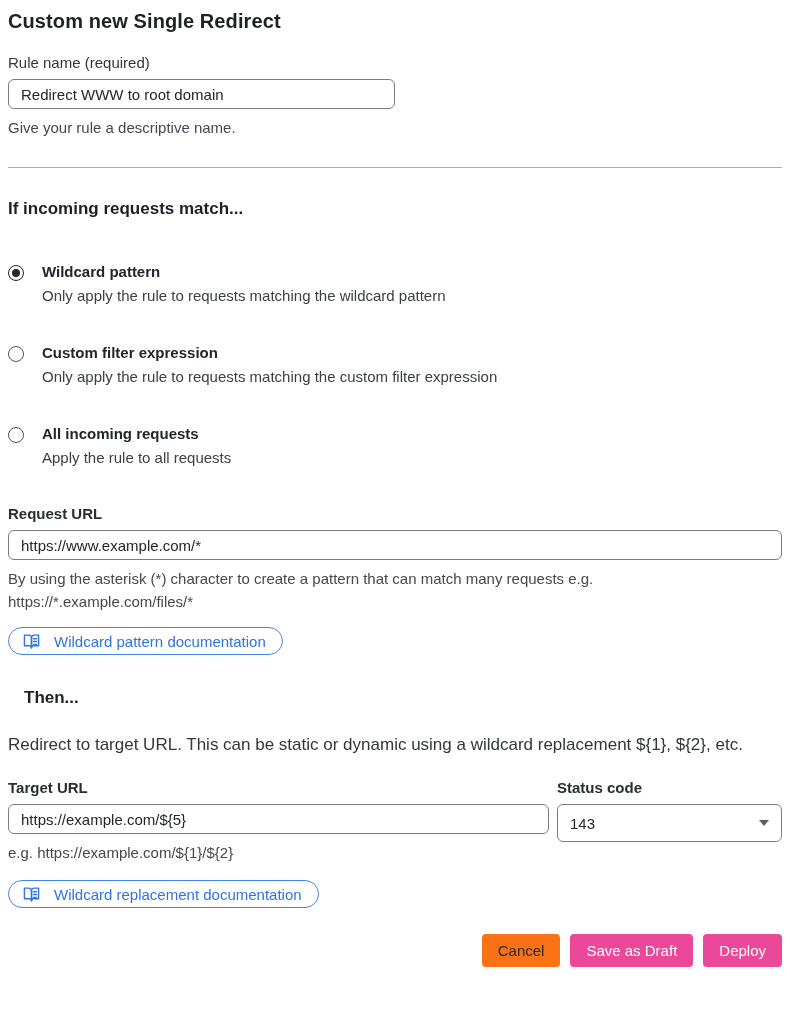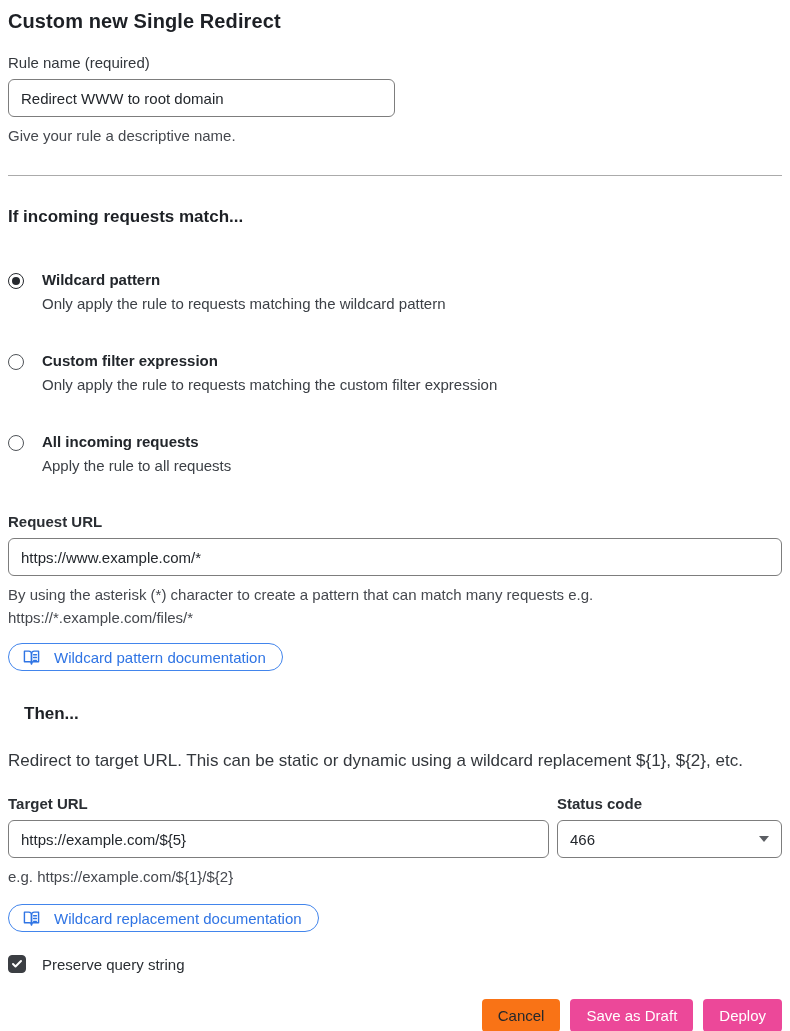--- a/index.html
+++ b/index.html
@@ -11,21 +11,21 @@
   }
   .container { padding: 6px 8px 0 8px; }
 
   .page-title { font-size: 20px; font-weight: 700; color: #1d2025; margin: 4px 0 0 0; letter-spacing: .1px; }
 
   .field-label { font-size: 15px; color: #33373c; margin-top: 21px; }
   .field-label.semibold { font-weight: 700; color: #2a2e33; }
 
   .text-input {
     display: flex; align-items: center;
-    height: 38px; border: 1px solid #7d7d7d; border-radius: 6px;
+    height: 30px; border: 1px solid #7d7d7d; border-radius: 6px;
     background: #fff; padding: 0 12px; margin-top: 8px;
     font-size: 15px; color: #23272c; white-space: nowrap; overflow: hidden;
   }
   .rule-name-input { width: 387px; }
   .full-width { width: 774px; }
 
   .help-text { font-size: 15px; color: #45484e; margin-top: 7px; line-height: 23px; }
 
   .divider { border: none; border-top: 1px solid #ababab; margin: 28px 0 0 0; }
 
@@ -156,47 +156,39 @@
     <div class="target-col">
       <div class="field-label semibold">Target URL</div>
       <div class="text-input">
         <span>https://example.com/${5}</span>
       </div>
       <div class="help-text">e.g. https://example.com/${1}/${2}</div>
     </div>
     <div class="status-col">
       <div class="field-label semibold">Status code</div>
       <div class="select-box">
-        <span>466</span>
+        <span>143</span>
         <span class="select-arrow"></span>
       </div>
     </div>
   </div>
 
   <button class="doc-button" style="margin-top:16px;">
     <span>
       <svg width="17" height="17" viewBox="0 0 24 24" fill="none" stroke="#2f74e4" stroke-width="2" stroke-linecap="round" stroke-linejoin="round">
         <path d="M2 3h6a4 4 0 0 1 4 4v14a3 3 0 0 0-3-3H2z"></path>
         <path d="M22 3h-6a4 4 0 0 0-4 4v14a3 3 0 0 1 3-3h7z"></path>
         <line x1="15" y1="8" x2="19" y2="8"></line>
         <line x1="15" y1="12" x2="19" y2="12"></line>
         <line x1="15" y1="16" x2="19" y2="16"></line>
       </svg>
     </span>
     <span>Wildcard replacement documentation</span>
   </button>
 
-  <div class="checkbox-row checked">
-    <span class="checkbox-box">
-      <svg width="12" height="12" viewBox="0 0 24 24" fill="none" stroke="#ffffff" stroke-width="4" stroke-linecap="round" stroke-linejoin="round">
-        <polyline points="20 6 9 17 4 12"></polyline>
-      </svg>
-    </span>
-    <span class="checkbox-label">Preserve query string</span>
-  </div>
 
   <div class="footer-actions">
     <button class="btn btn-secondary">Cancel</button>
     <button class="btn btn-primary">Save as Draft</button>
     <button class="btn btn-primary">Deploy</button>
   </div>
 
 </div>
 
 </body></html>

